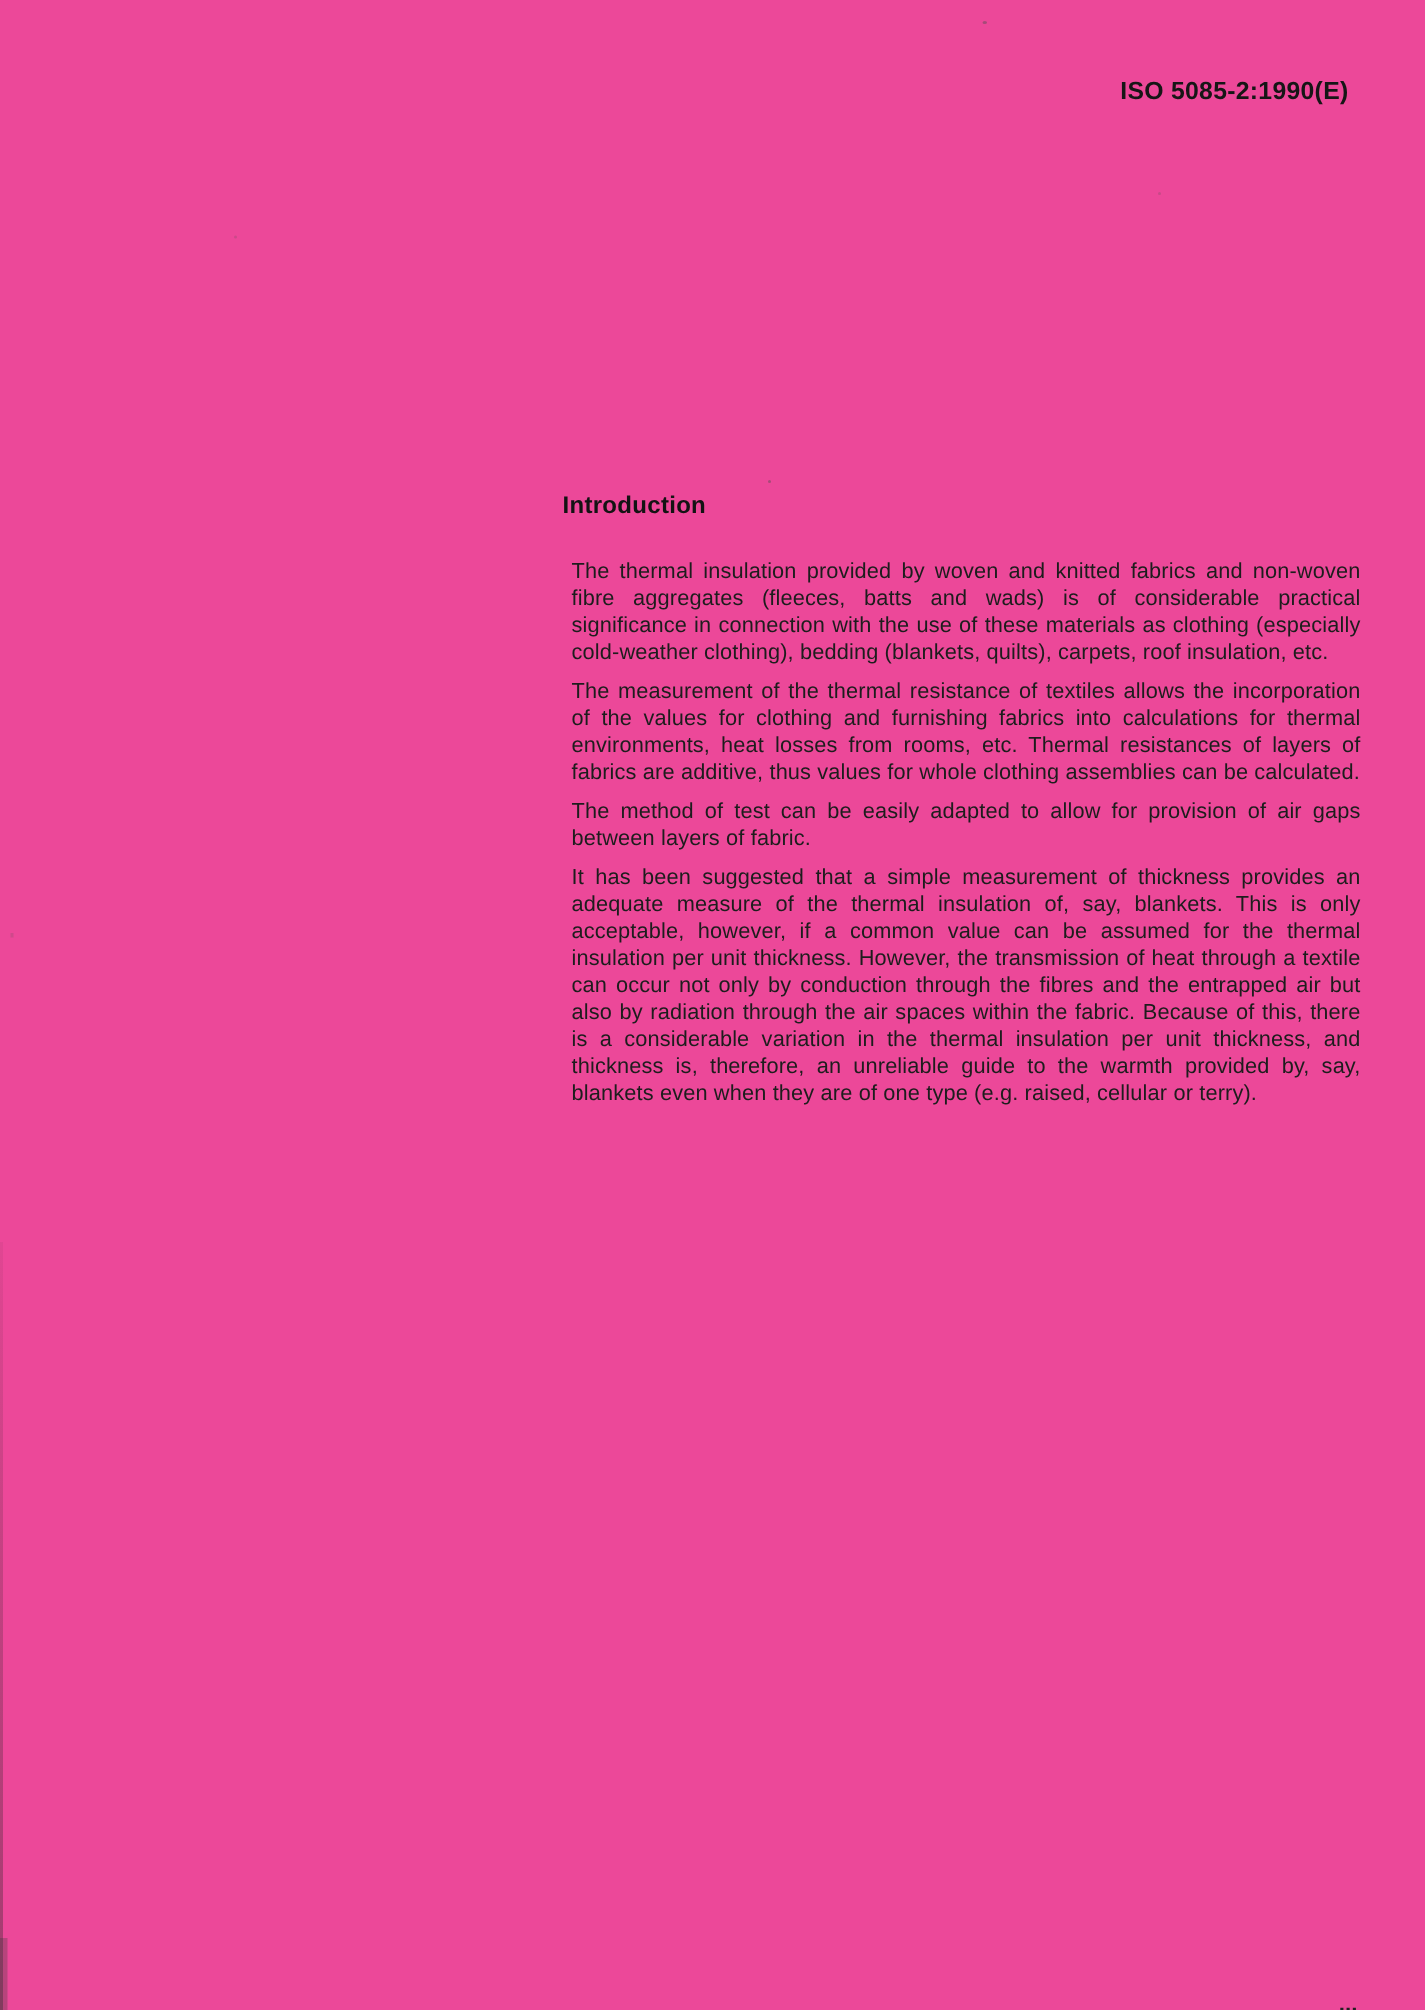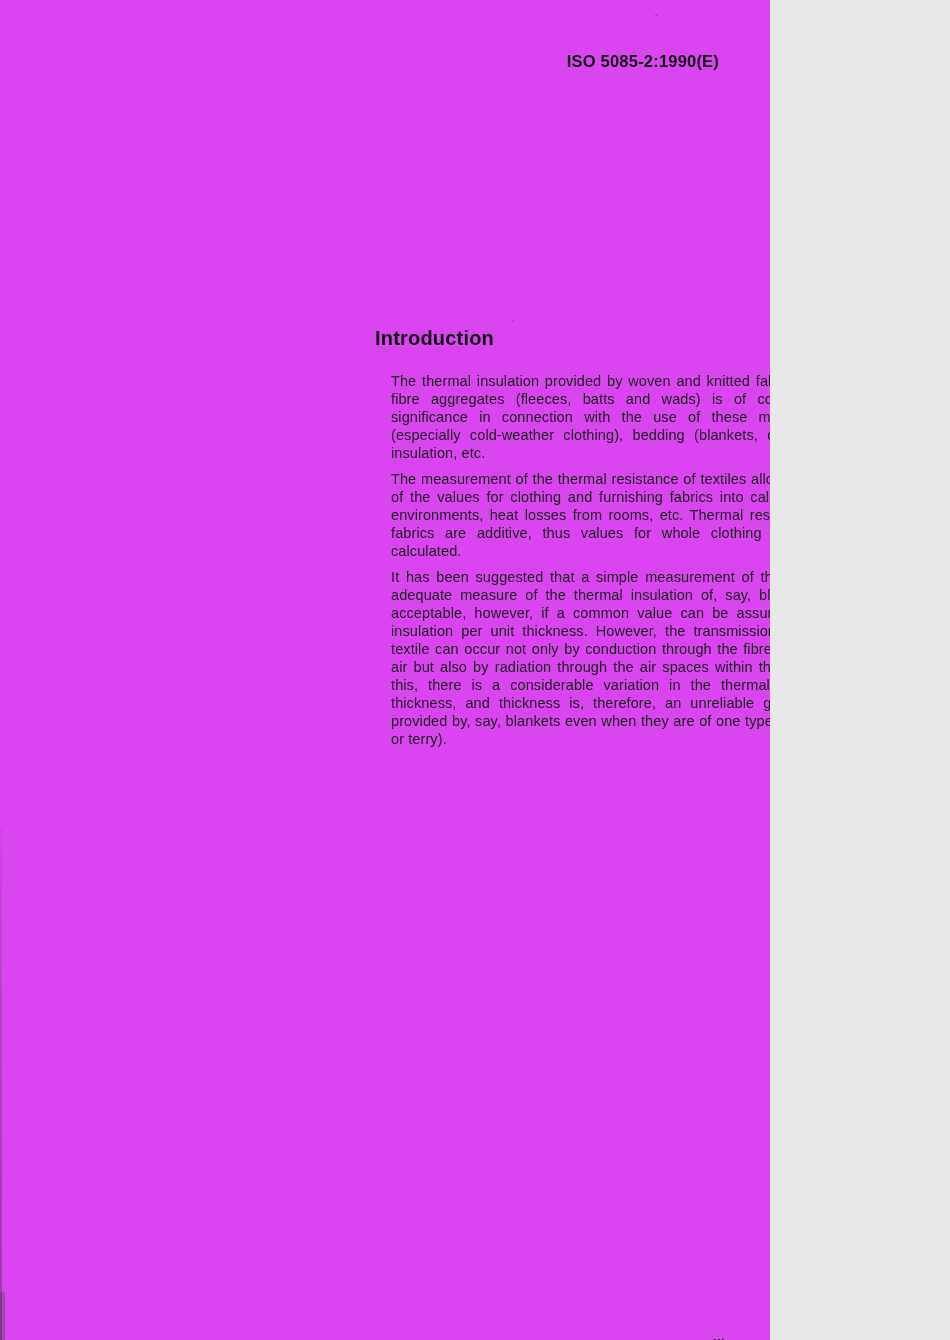--- a/index.html
+++ b/index.html
@@ -1,55 +1,55 @@
 <!DOCTYPE html>
 <html><head>
 <meta charset="utf-8">
 <style>
   * { margin: 0; padding: 0; box-sizing: border-box; }
   html, body { background: #e8e8e8; }
   .page {
     position: relative;
-    width: 770px;
+    width: 950px;
     height: 1340px;
-    background: #d946ef;
+    background: #ec4899;
     overflow: hidden;
     font-family: "Liberation Sans", sans-serif;
     color: #1b1b1b;
   }
   .header {
     position: absolute;
     top: 52px;
     right: 51px;
     font-size: 16.5px;
     font-weight: bold;
     letter-spacing: 0.2px;
     color: #161616;
   }
   .content {
     position: absolute;
     left: 375px;
     top: 326px;
     width: 532px;
   }
   .content h1 {
-    font-size: 20px;
+    font-size: 16px;
     line-height: 24px;
     font-weight: bold;
     letter-spacing: 0.2px;
     color: #131313;
     margin: 0 0 22px 0;
   }
   .content p {
     font-size: 14.5px;
     line-height: 18px;
     letter-spacing: 0.1px;
     text-align: justify;
     color: #1d1d1d;
-    margin: 0 0 8px 16px;
+    margin: 0 0 8px 6px;
   }
   .page-number {
     position: absolute;
     top: 1336px;
     right: 45px;
     font-size: 15px;
     font-weight: bold;
     color: #222;
   }
   
@@ -89,20 +89,21 @@
 <div class="page">
 
   <div class="header">
     <span>ISO 5085-2:1990(E)</span>
   </div>
 
   <main class="content">
     <h1>Introduction</h1>
     <p>The thermal insulation provided by woven and knitted fabrics and non-woven fibre aggregates (fleeces, batts and wads) is of considerable practical significance in connection with the use of these materials as clothing (especially cold-weather clothing), bedding (blankets, quilts), carpets, roof insulation, etc.</p>
     <p>The measurement of the thermal resistance of textiles allows the incorporation of the values for clothing and furnishing fabrics into calculations for thermal environments, heat losses from rooms, etc. Thermal resistances of layers of fabrics are additive, thus values for whole clothing assemblies can be calculated.</p>
+    <p>The method of test can be easily adapted to allow for provision of air gaps between layers of fabric.</p>
     <p>It has been suggested that a simple measurement of thickness provides an adequate measure of the thermal insulation of, say, blankets. This is only acceptable, however, if a common value can be assumed for the thermal insulation per unit thickness. However, the transmission of heat through a textile can occur not only by conduction through the fibres and the entrapped air but also by radiation through the air spaces within the fabric. Because of this, there is a considerable variation in the thermal insulation per unit thickness, and thickness is, therefore, an unreliable guide to the warmth provided by, say, blankets even when they are of one type (e.g. raised, cellular or terry).</p>
   </main>
 
   <div class="page-number">iii</div>
 
   <div class="scan-edge-line"></div>
   <div class="scan-edge-block"></div>
   <div class="speck s1"></div>
   <div class="speck s2"></div>
   <div class="speck s3"></div>

